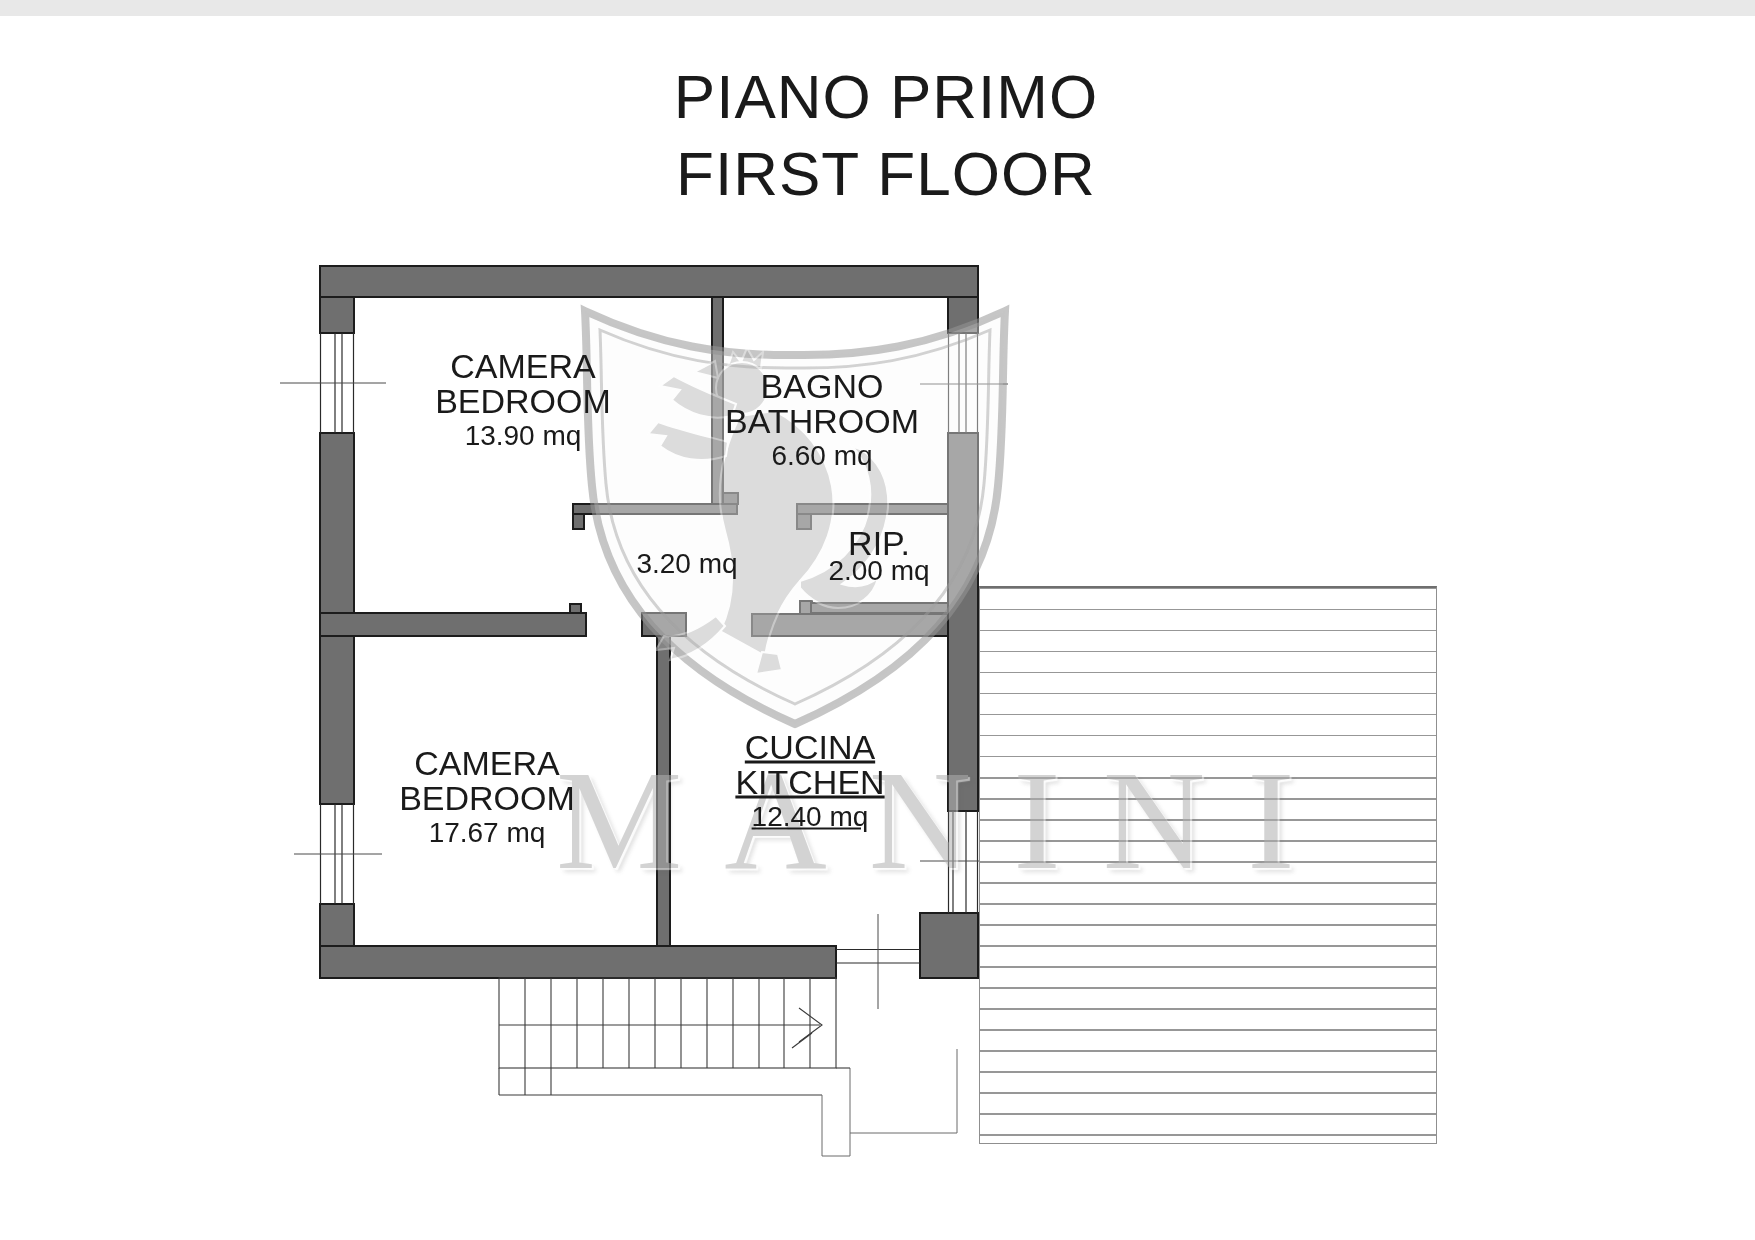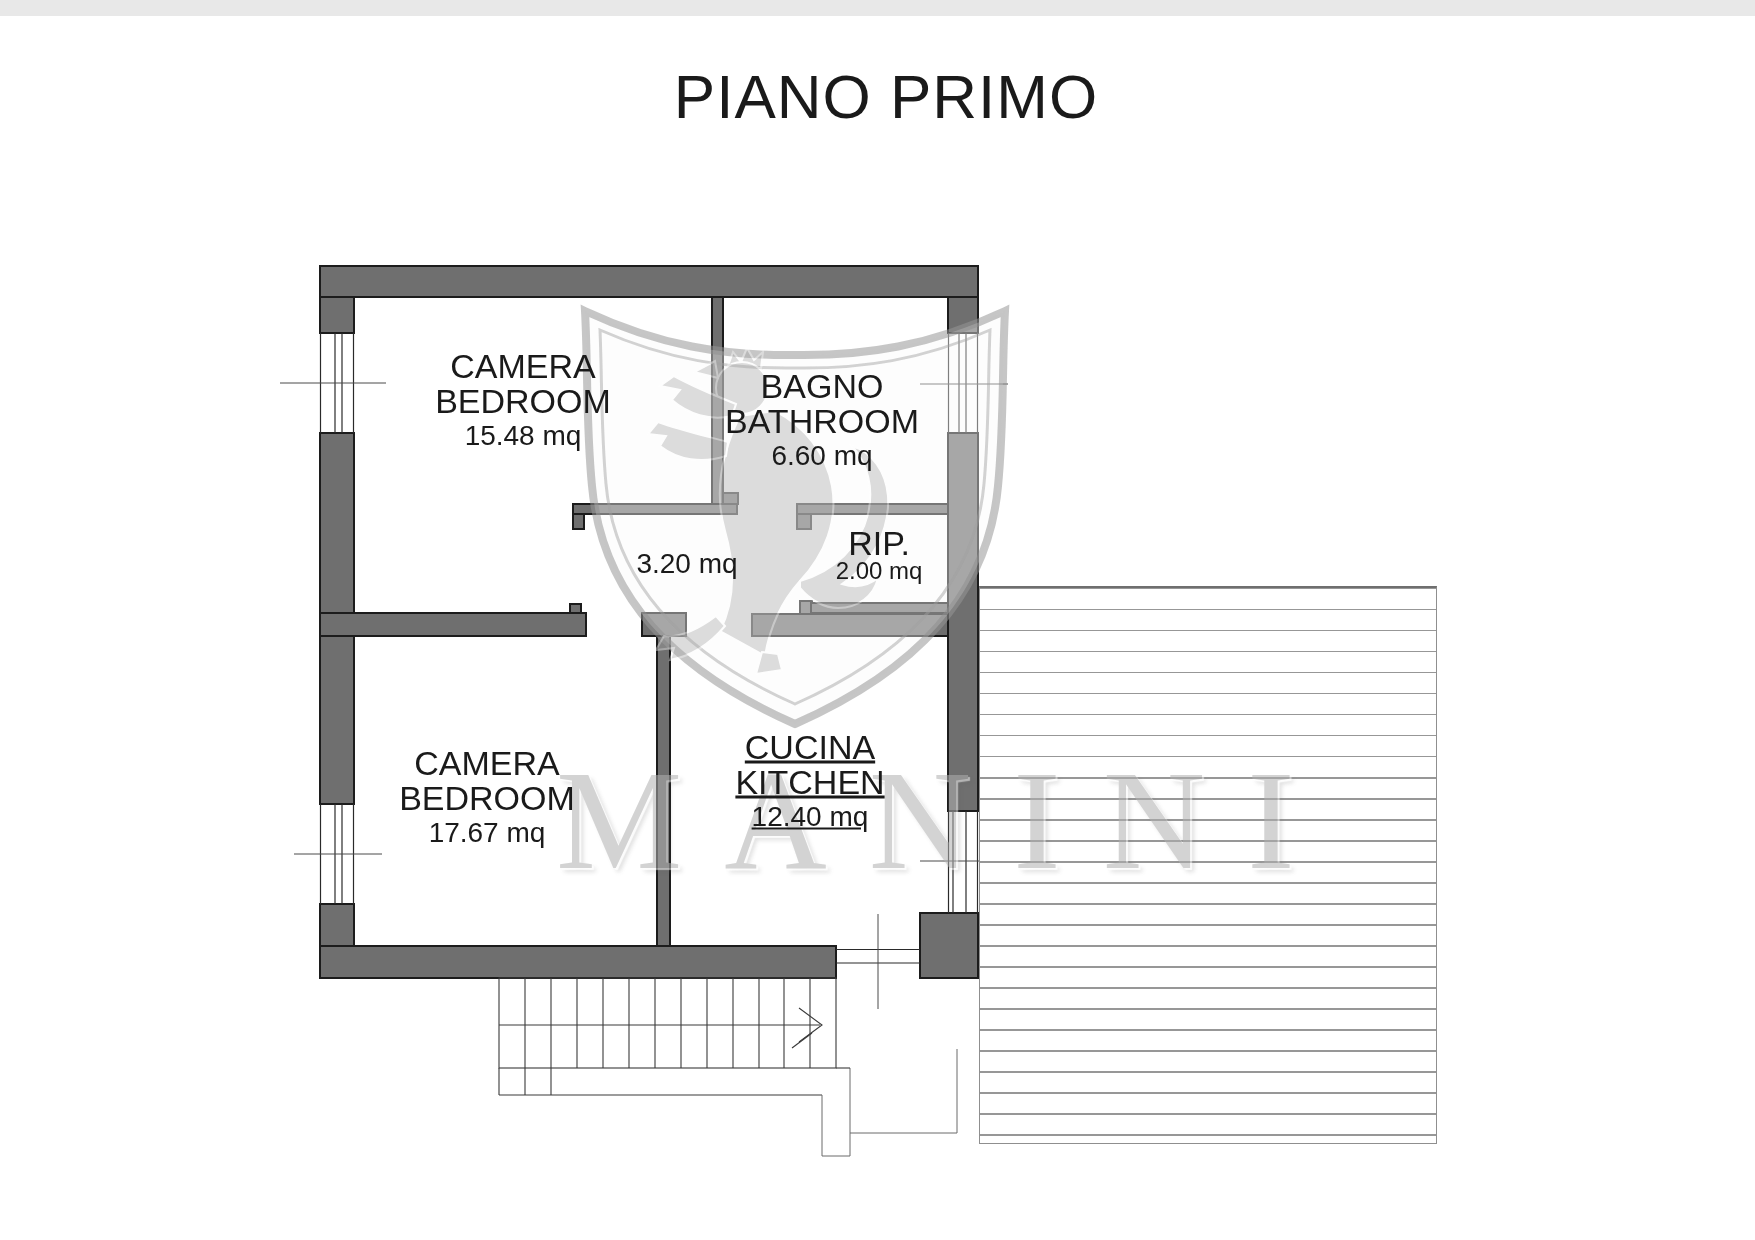--- a/index.html
+++ b/index.html
@@ -23,21 +23,21 @@
     text-align:center; font-size:62px; line-height:77px; letter-spacing:1px;
     white-space:nowrap;
   }
   .room-label{
     position:absolute; transform:translate(-50%,-50%); text-align:center;
     white-space:nowrap; z-index:30;
   }
   .room-name{font-size:34px; line-height:35px;}
   .room-name-sm{font-size:34px; line-height:27px;}
   .room-area{font-size:28px; line-height:33px;}
-  .room-area-sm{font-size:24px; line-height:28px;}
+  .room-area-sm{font-size:28px; line-height:28px;}
   #terrace{
     position:absolute; left:979px; top:570px; width:458px; height:558px;
     background:repeating-linear-gradient(to bottom,
        var(--stripe) 0px, var(--stripe) 1.5px, #ffffff 1.5px, #ffffff 21px);
     border:1px solid #8f8f8f; border-top:2px solid #6f6f6f;
     box-sizing:border-box; z-index:1;
   }
   #watermark-text{
     position:absolute; left:556px; top:733px; z-index:20;
     font-family:"Liberation Serif", serif; font-size:142px; line-height:142px;
@@ -179,28 +179,29 @@
       <path d="M762 636 l-6 22 l26 -4 l-4 -16 z"></path>
       <path d="M800 565 C835 555 860 530 868 498 C874 472 868 448 852 430
                C872 436 886 456 888 480 C890 515 872 548 842 568
                C855 572 868 570 878 562 C874 580 858 592 838 592
                C824 592 810 584 800 572 Z"></path>
     </g>
   </svg>
 
   <div id="page-title">
     <div>PIANO PRIMO</div>
+    <div>FIRST FLOOR</div>
   </div>
 
   <div id="watermark-text">MANINI</div>
 
   <div class="room-label" style="left:523px; top:384px;">
     <div class="room-name">CAMERA</div>
     <div class="room-name">BEDROOM</div>
-    <div class="room-area">15.48 mq</div>
+    <div class="room-area">13.90 mq</div>
   </div>
 
   <div class="room-label" style="left:822px; top:404px;">
     <div class="room-name">BAGNO</div>
     <div class="room-name">BATHROOM</div>
     <div class="room-area">6.60 mq</div>
   </div>
 
   <div class="room-label" style="left:687px; top:547px;">
     <div class="room-area">3.20 mq</div>

